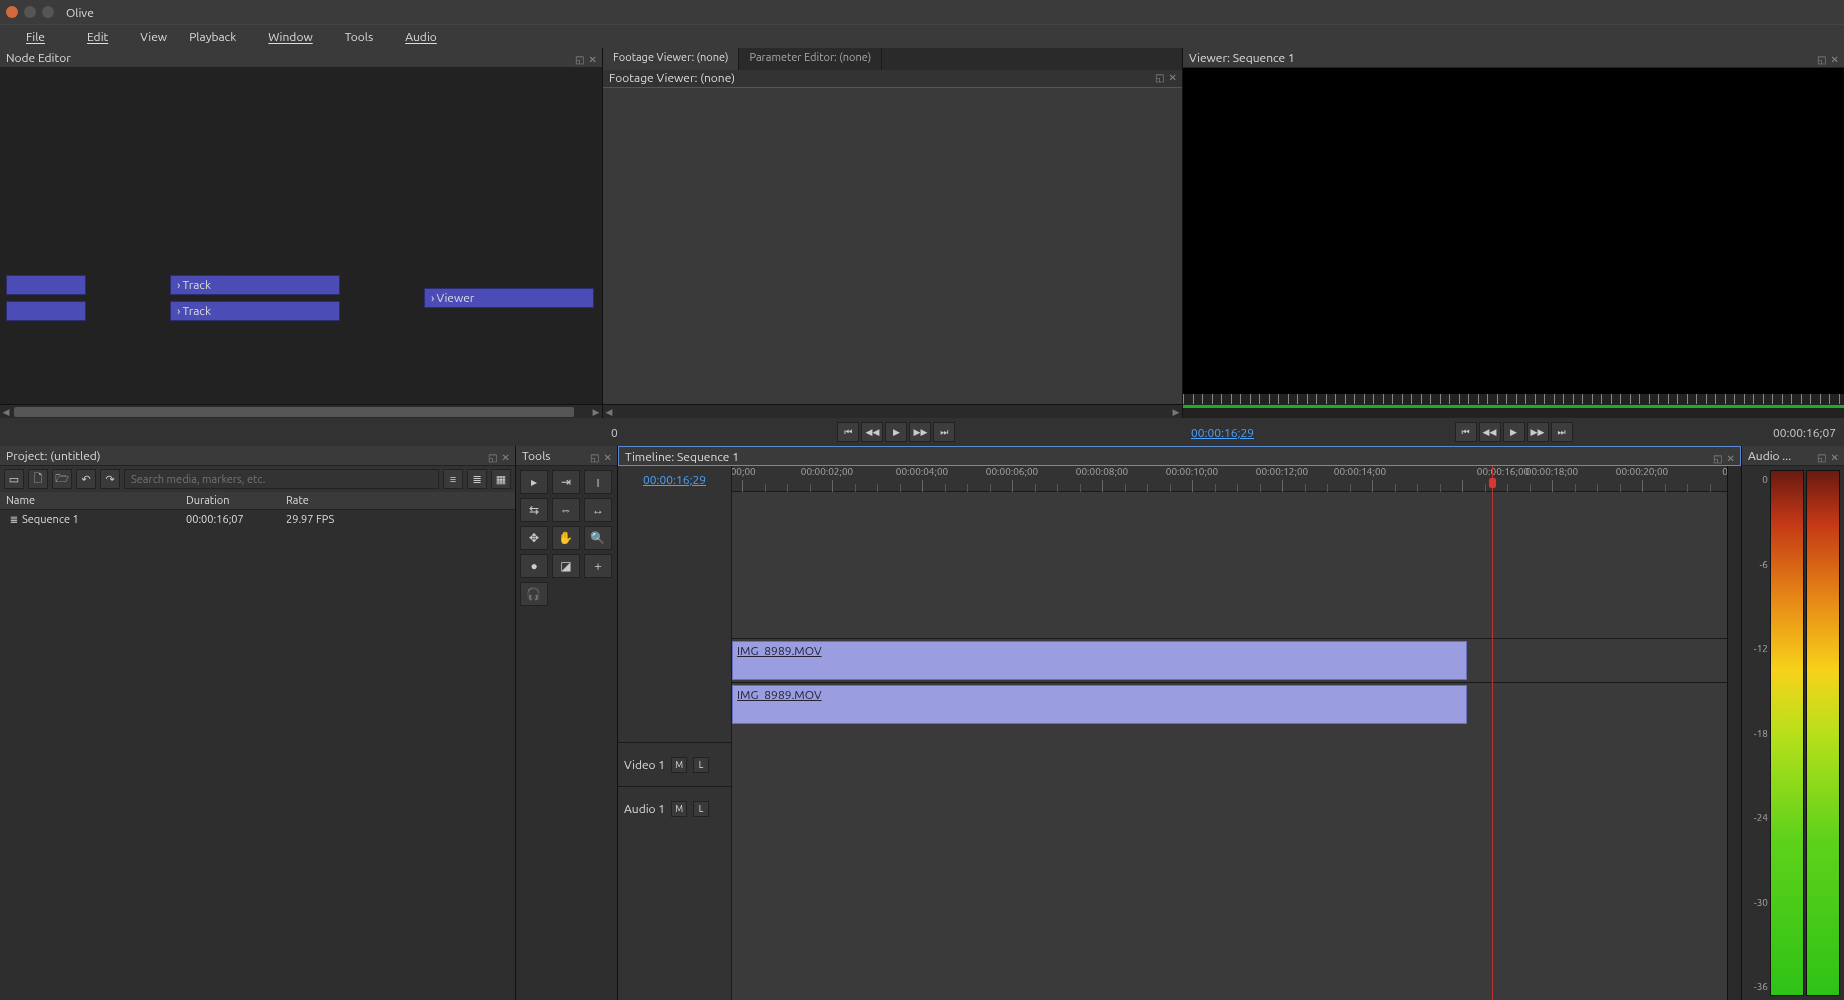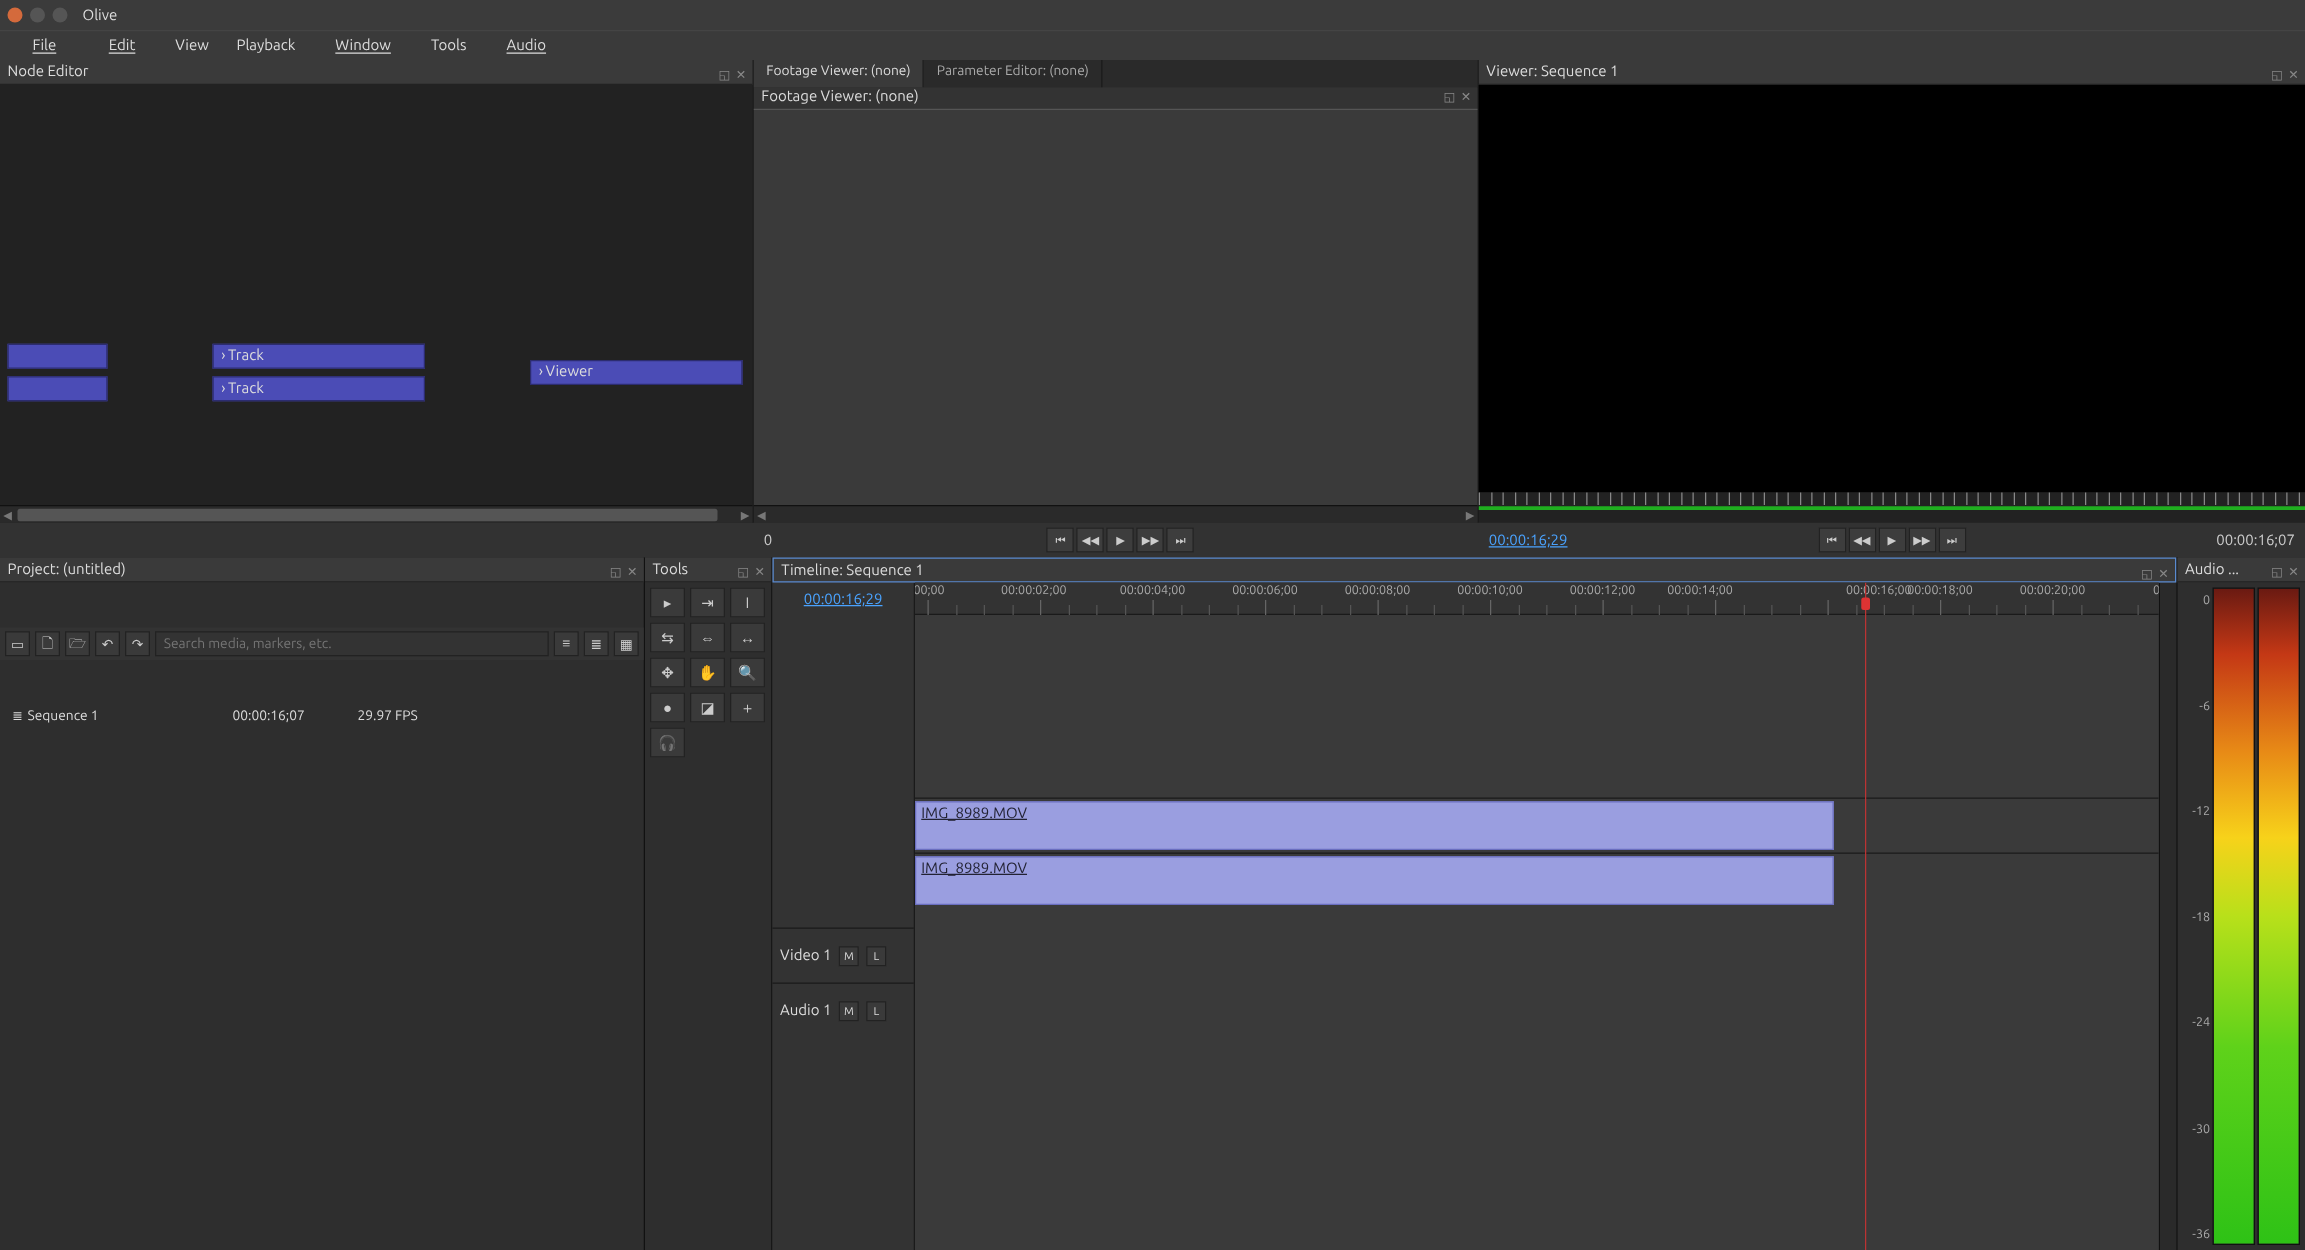--- a/index.html
+++ b/index.html
@@ -52,21 +52,21 @@
 .viewer-ruler .tick { position:absolute; top:0; width:1px; height:10px; background:#888; }
 
 
 .transport-seg { display:flex; align-items:center; }
 .transport { display:flex; gap:2px; }
 .tbtn { width:22px; height:20px; background:#3d3d3d; border:1px solid #222; display:flex; align-items:center; justify-content:center; font-size:9px; color:#ccc; }
 .tc-link { color:#4aa3ff; text-decoration:underline; font-size:12px; }
 .tc-plain { color:#ccc; font-size:12px; }
 
 
-.project { width:516px; background:#2e2e2e; display:flex; flex-direction:column; border-right:1px solid #111;gap:36px; }
+.project { width:516px; background:#2e2e2e; display:flex; flex-direction:column; border-right:1px solid #111; }
 .proj-toolbar { height:26px; background:#333; display:flex; align-items:center; padding:0 4px; gap:4px; }
 .proj-toolbar .ibtn { width:20px; height:20px; background:#3a3a3a; border:1px solid #222; display:flex; align-items:center; justify-content:center; font-size:11px; color:#ccc; }
 .search { flex:1; height:20px; background:#333; border:1px solid #222; color:#888; padding:0 6px; font-size:11px; }
 .proj-header { display:flex; background:#3a3a3a; height:18px; border-bottom:1px solid #222; }
 .proj-header div { padding:2px 6px; font-size:11px; }
 .col-name { width:180px; } .col-dur { width:100px; } .col-rate { flex:1; }
 .proj-row { display:flex; height:18px; align-items:center; }
 .proj-row div { padding:1px 6px; font-size:11px; }
 .proj-row.sel { background:#2d6fd0; color:#fff; }
 .proj-row.sel div { color:#fff; }
@@ -290,20 +290,25 @@
       <div class="ibtn">▭</div>
       <div class="ibtn">🗋</div>
       <div class="ibtn">🗁</div>
       <div class="ibtn">↶</div>
       <div class="ibtn">↷</div>
       <input class="search" placeholder="Search media, markers, etc." style="">
       <div class="ibtn">≡</div>
       <div class="ibtn">≣</div>
       <div class="ibtn">▦</div>
     </div>
+    <div class="proj-header">
+      <div class="col-name">Name</div>
+      <div class="col-dur">Duration</div>
+      <div class="col-rate">Rate</div>
+    </div>
     <div id="proj-rows">
         <div class="proj-row">
           <div class="col-name"><span class="row-icon">≣</span>Sequence 1</div>
           <div class="col-dur">00:00:16;07</div>
           <div class="col-rate">29.97 FPS</div>
         </div>
       </div>
   </div>
 
   <div class="tools">

